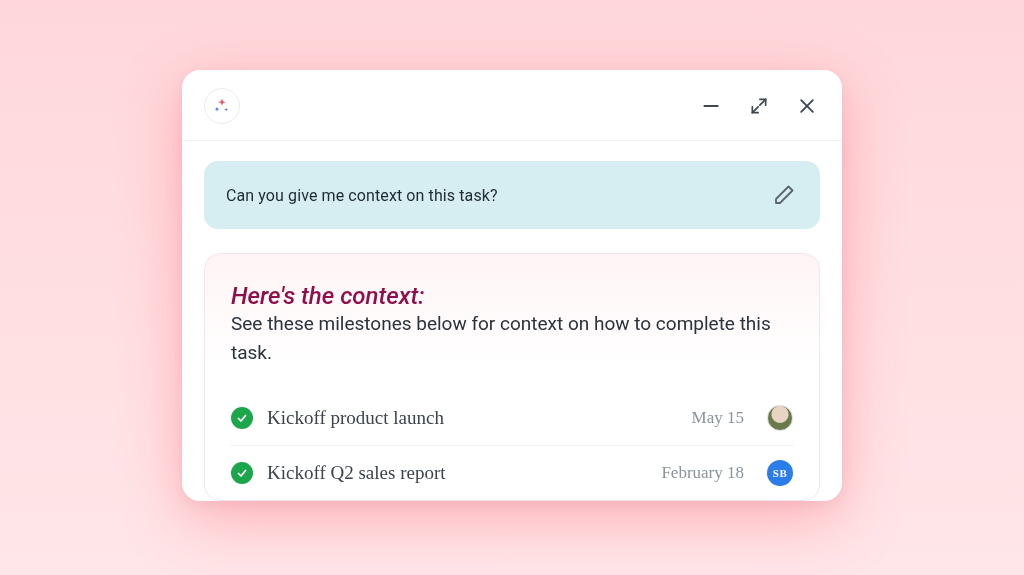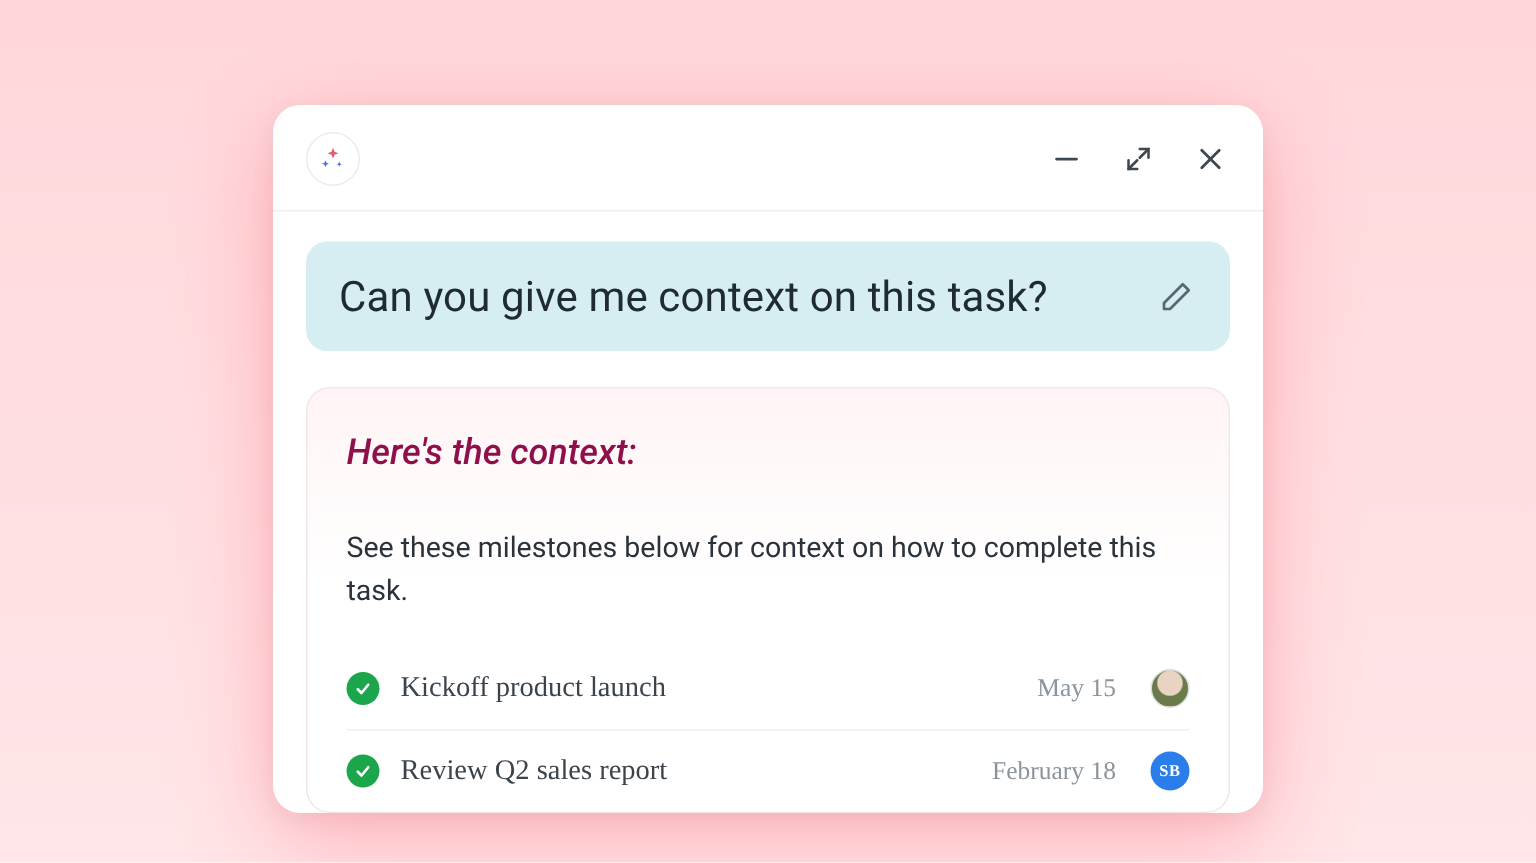--- a/index.html
+++ b/index.html
@@ -30,31 +30,31 @@
     }
     .win-controls { display: flex; align-items: center; gap: 26px; }
     .win-btn { width: 22px; height: 22px; display: flex; align-items: center; justify-content: center; cursor: pointer; color: #3d4850; }
     .content { padding: 20px 22px 0 22px; }
     .prompt-box {
       background: #d6eef2;
       border-radius: 14px;
       padding: 20px 22px;
       display: flex; align-items: center; justify-content: space-between; gap: 16px;
     }
-    .prompt-text { font-size: 28px; color: #1f2a33; font-weight: 430; letter-spacing: 0.1px; }
+    .prompt-text { font-size: 16px; color: #1f2a33; font-weight: 430; letter-spacing: 0.1px; }
     .edit-btn { width: 28px; height: 28px; display:flex; align-items:center; justify-content:center; color:#5a6570; cursor:pointer; }
     .response-card {
       margin-top: 24px;
       border: 1px solid #f1e7ea;
       border-radius: 16px;
       background: linear-gradient(180deg, #fff4f5 0%, #ffffff 45%);
       padding: 28px 26px 0 26px;
     }
     .response-heading { color: #8f0f4a; font-size: 24px; font-weight: 520; font-style: italic; }
-    .response-body { margin-top: 36px; color: #2a333b; font-size: 19px; line-height: 1.5; }
+    .response-body { color: #2a333b; font-size: 19px; line-height: 1.5; }
     .milestones { margin-top: 24px; font-family: Liberation Serif, serif; }
     .milestone-row {
       display: flex; align-items: center; gap: 14px;
       padding: 14px 0;
       border-top: 1px solid #eef0f2;
     }
     .milestone-row:first-child { border-top: none; }
     .check-badge { width: 22px; height: 22px; border-radius: 50%; background: #1ca64c; display:flex; align-items:center; justify-content:center; flex: none; }
     .milestone-title { flex: 1; font-size: 19px; color: #3b444c; }
     .milestone-date { font-size: 17px; color: #8a949c; margin-right: 9px; }
@@ -125,21 +125,21 @@
           <div class="milestone-date">May 15</div>
           <div class="avatar photo"></div>
         </div>
 
         <div class="milestone-row">
           <div class="check-badge">
             <svg width="12" height="12" viewBox="0 0 24 24" fill="none" stroke="#fff" stroke-width="3.5" stroke-linecap="round" stroke-linejoin="round">
                 <polyline points="5 13 10 18 19 7"></polyline>
               </svg>
           </div>
-          <div class="milestone-title">Review Q2 sales report</div>
+          <div class="milestone-title">Kickoff Q2 sales report</div>
           <div class="milestone-date">February 18</div>
           <div class="avatar initials">SB</div>
         </div>
 
       </div>
     </div>
 
   </div>
 </div>
 

